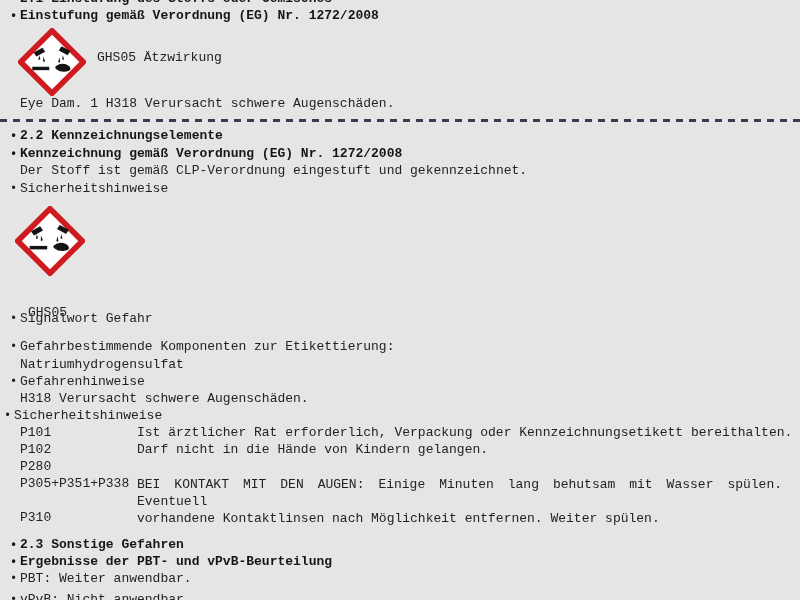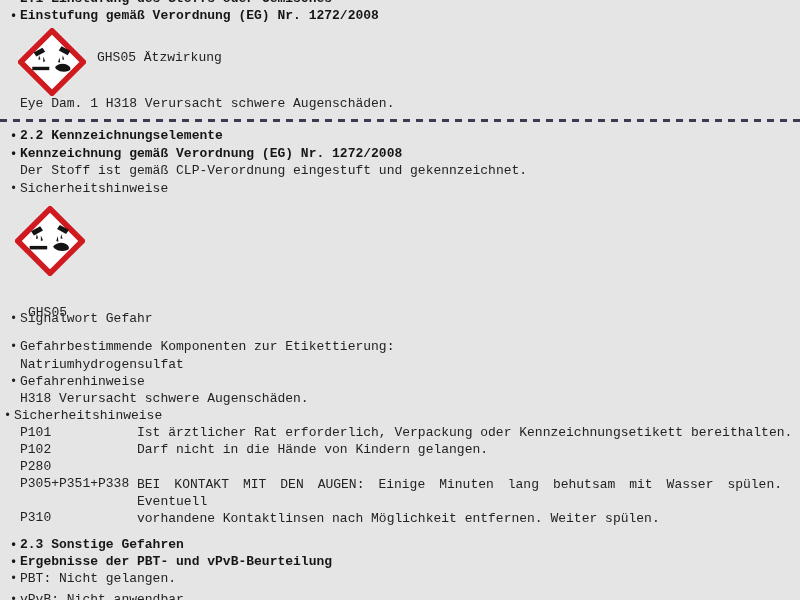--- a/index.html
+++ b/index.html
@@ -105,17 +105,17 @@
     <span class="jline">BEI KONTAKT MIT DEN AUGEN: Einige Minuten lang behutsam mit Wasser spülen. Eventuell</span>
     <span class="nline">vorhandene Kontaktlinsen nach Möglichkeit entfernen. Weiter spülen.</span>
   </div>
 
   <div class="pcode" style="top:510px;">P310</div>
 
   <div class="ln b bu" style="left:10px; top:537px;">2.3 Sonstige Gefahren</div>
 
   <div class="ln b bu" style="left:10px; top:554px;">Ergebnisse der PBT- und vPvB-Beurteilung</div>
 
-  <div class="ln bu" style="left:10px; top:571px;">PBT: Nicht gelangen.</div>
+  <div class="ln bu" style="left:10px; top:571px;">PBT: Weiter anwendbar.</div>
 
   <div class="ln bu" style="left:10px; top:592px;">vPvB: Nicht anwendbar.</div>
 
 </div>
 
 </body></html>

